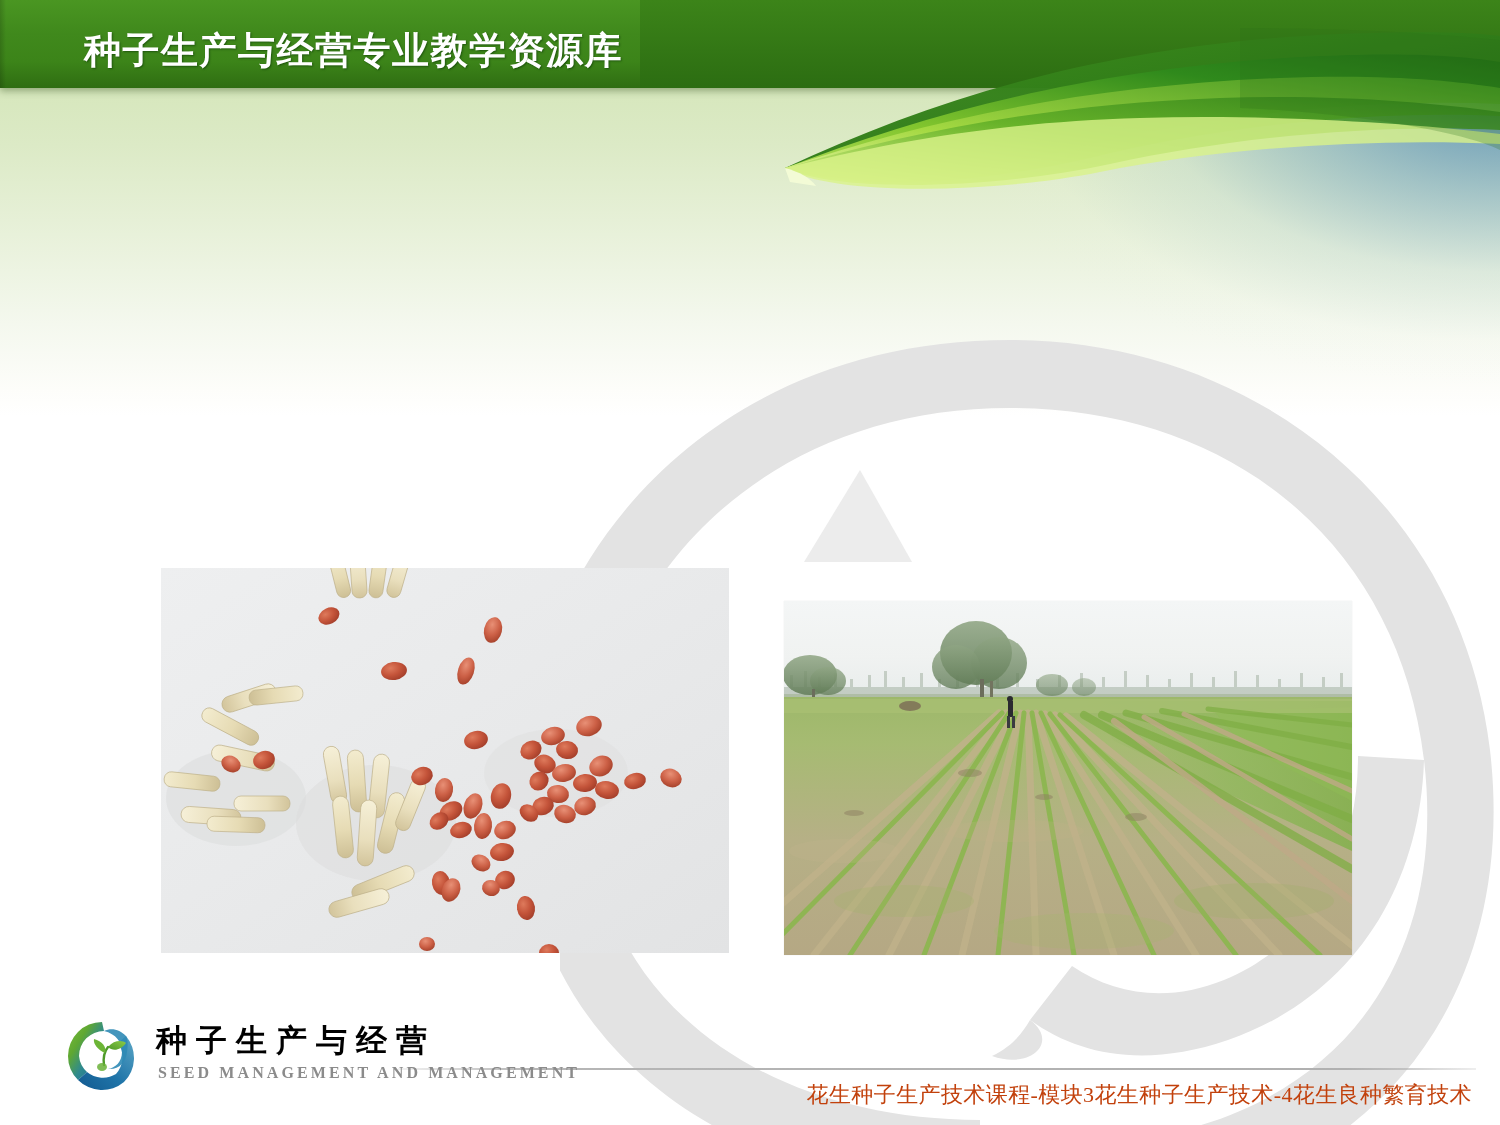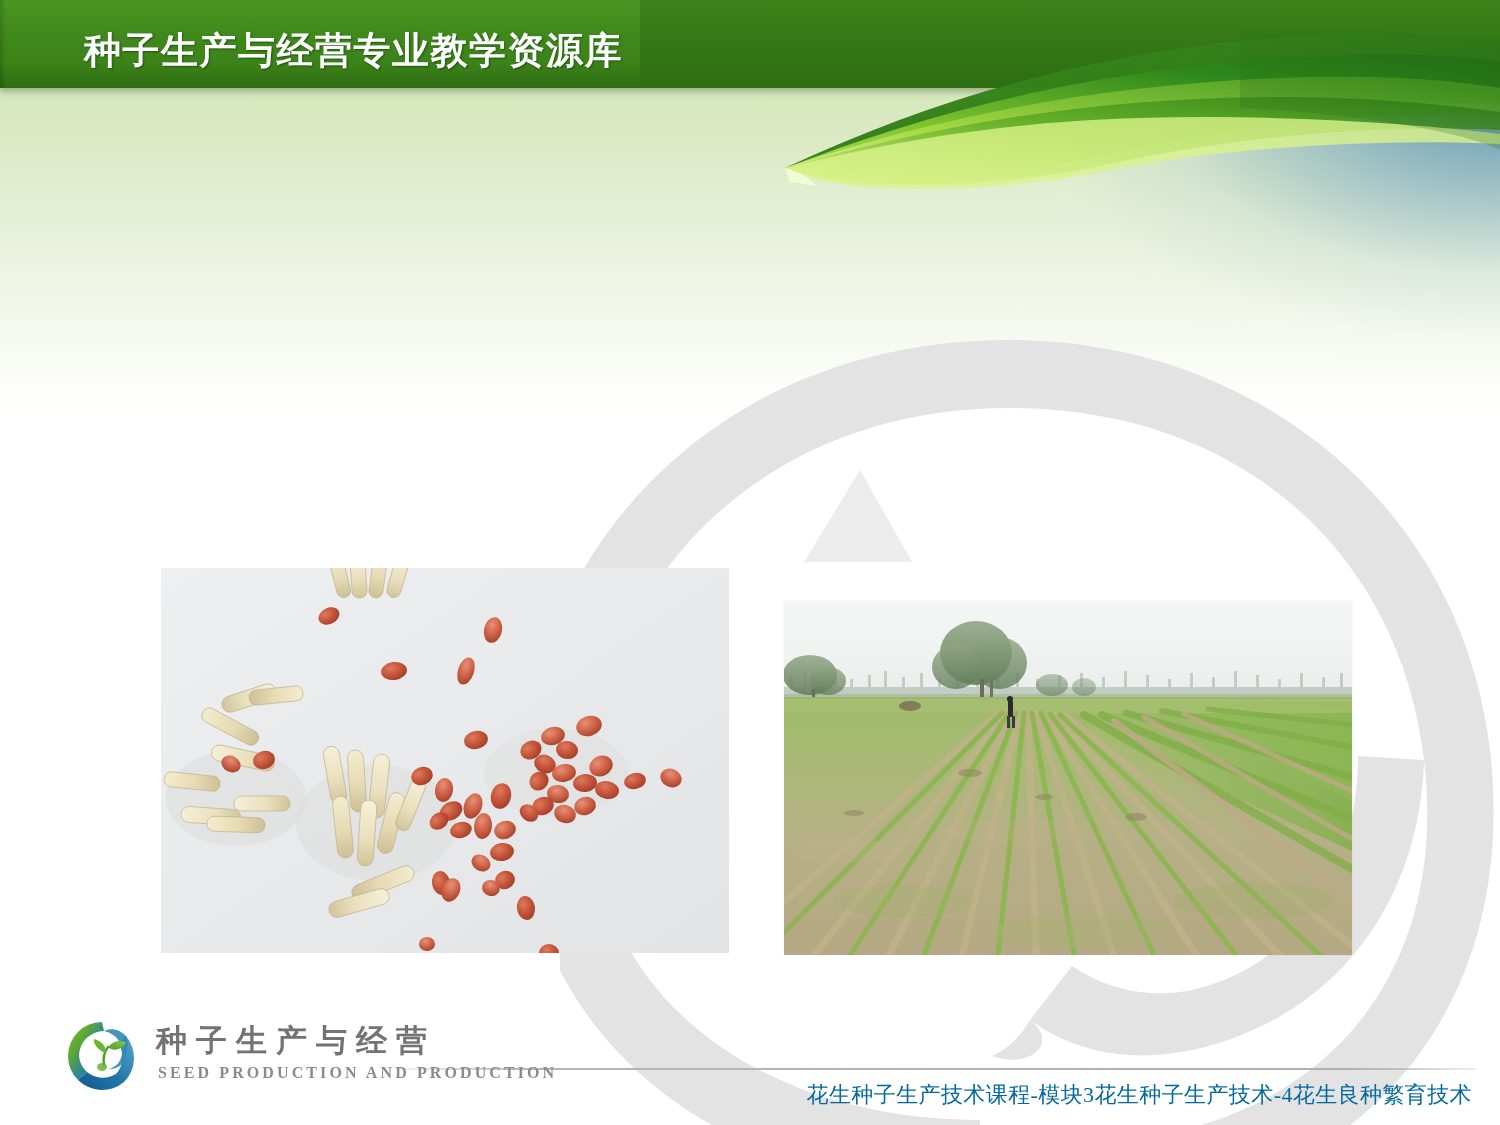--- a/index.html
+++ b/index.html
@@ -108,35 +108,35 @@
 
   
   .footer-rule {
     position:absolute; left:398px; top:1068px;
     width:1078px; height:2px;
     background:linear-gradient(to right, rgba(170,170,170,0.15), #b6b6b6 12%, #b0b0b0 88%, rgba(170,170,170,0.2));
   }
   .footer-note {
     position:absolute; right:28px; top:1080px;
     font-family:"Liberation Serif","DejaVu Serif",serif;
-    font-size:22px; color:#0369a1; letter-spacing:0.4px;
+    font-size:22px; color:#c2410c; letter-spacing:0.4px;
     white-space:nowrap;
   }
 
   
   .logo-block {
     position:absolute; left:64px; top:1016px;
     width:420px; height:82px;
   }
   .logo-mark {
     position:absolute; left:0; top:2px; width:76px; height:76px;
   }
   .logo-cn {
     position:absolute; left:92px; top:4px;
-    font-size:31px; font-weight:bold; color:#737373;
+    font-size:31px; font-weight:bold; color:#000000;
     letter-spacing:9px;
     font-family:"Liberation Sans","DejaVu Sans",sans-serif;
     white-space:nowrap;
   }
   .logo-en {
     position:absolute; left:94px; top:48px;
     font-family:"Liberation Serif","DejaVu Serif",serif;
     font-size:16px; font-weight:bold; color:#8b8b8b;
     letter-spacing:3.1px;
     white-space:nowrap;
@@ -598,16 +598,16 @@
 
         <path d="M 40 47 C 39 40 40 34 44 29" stroke="#4e9a2a" stroke-width="2.4" fill="none" stroke-linecap="round"></path>
 
         <path d="M 44 29 C 50 22 58 22 62 25 C 57 32 49 34 44 29 Z" fill="url(#leafG)"></path>
         <path d="M 41 35 C 34 32 29 26 30 21 C 38 23 43 29 41 35 Z" fill="#6cb536"></path>
 
         <ellipse cx="38" cy="49" rx="5" ry="4" fill="#6ab238" opacity="0.85"></ellipse>
       </svg>
     </div>
     <div class="logo-cn">种子生产与经营</div>
-    <div class="logo-en">SEED PRODUCTION AND PRODUCTION</div>
+    <div class="logo-en">SEED MANAGEMENT AND MANAGEMENT</div>
   </div>
 
 </div>
 
 </body></html>

